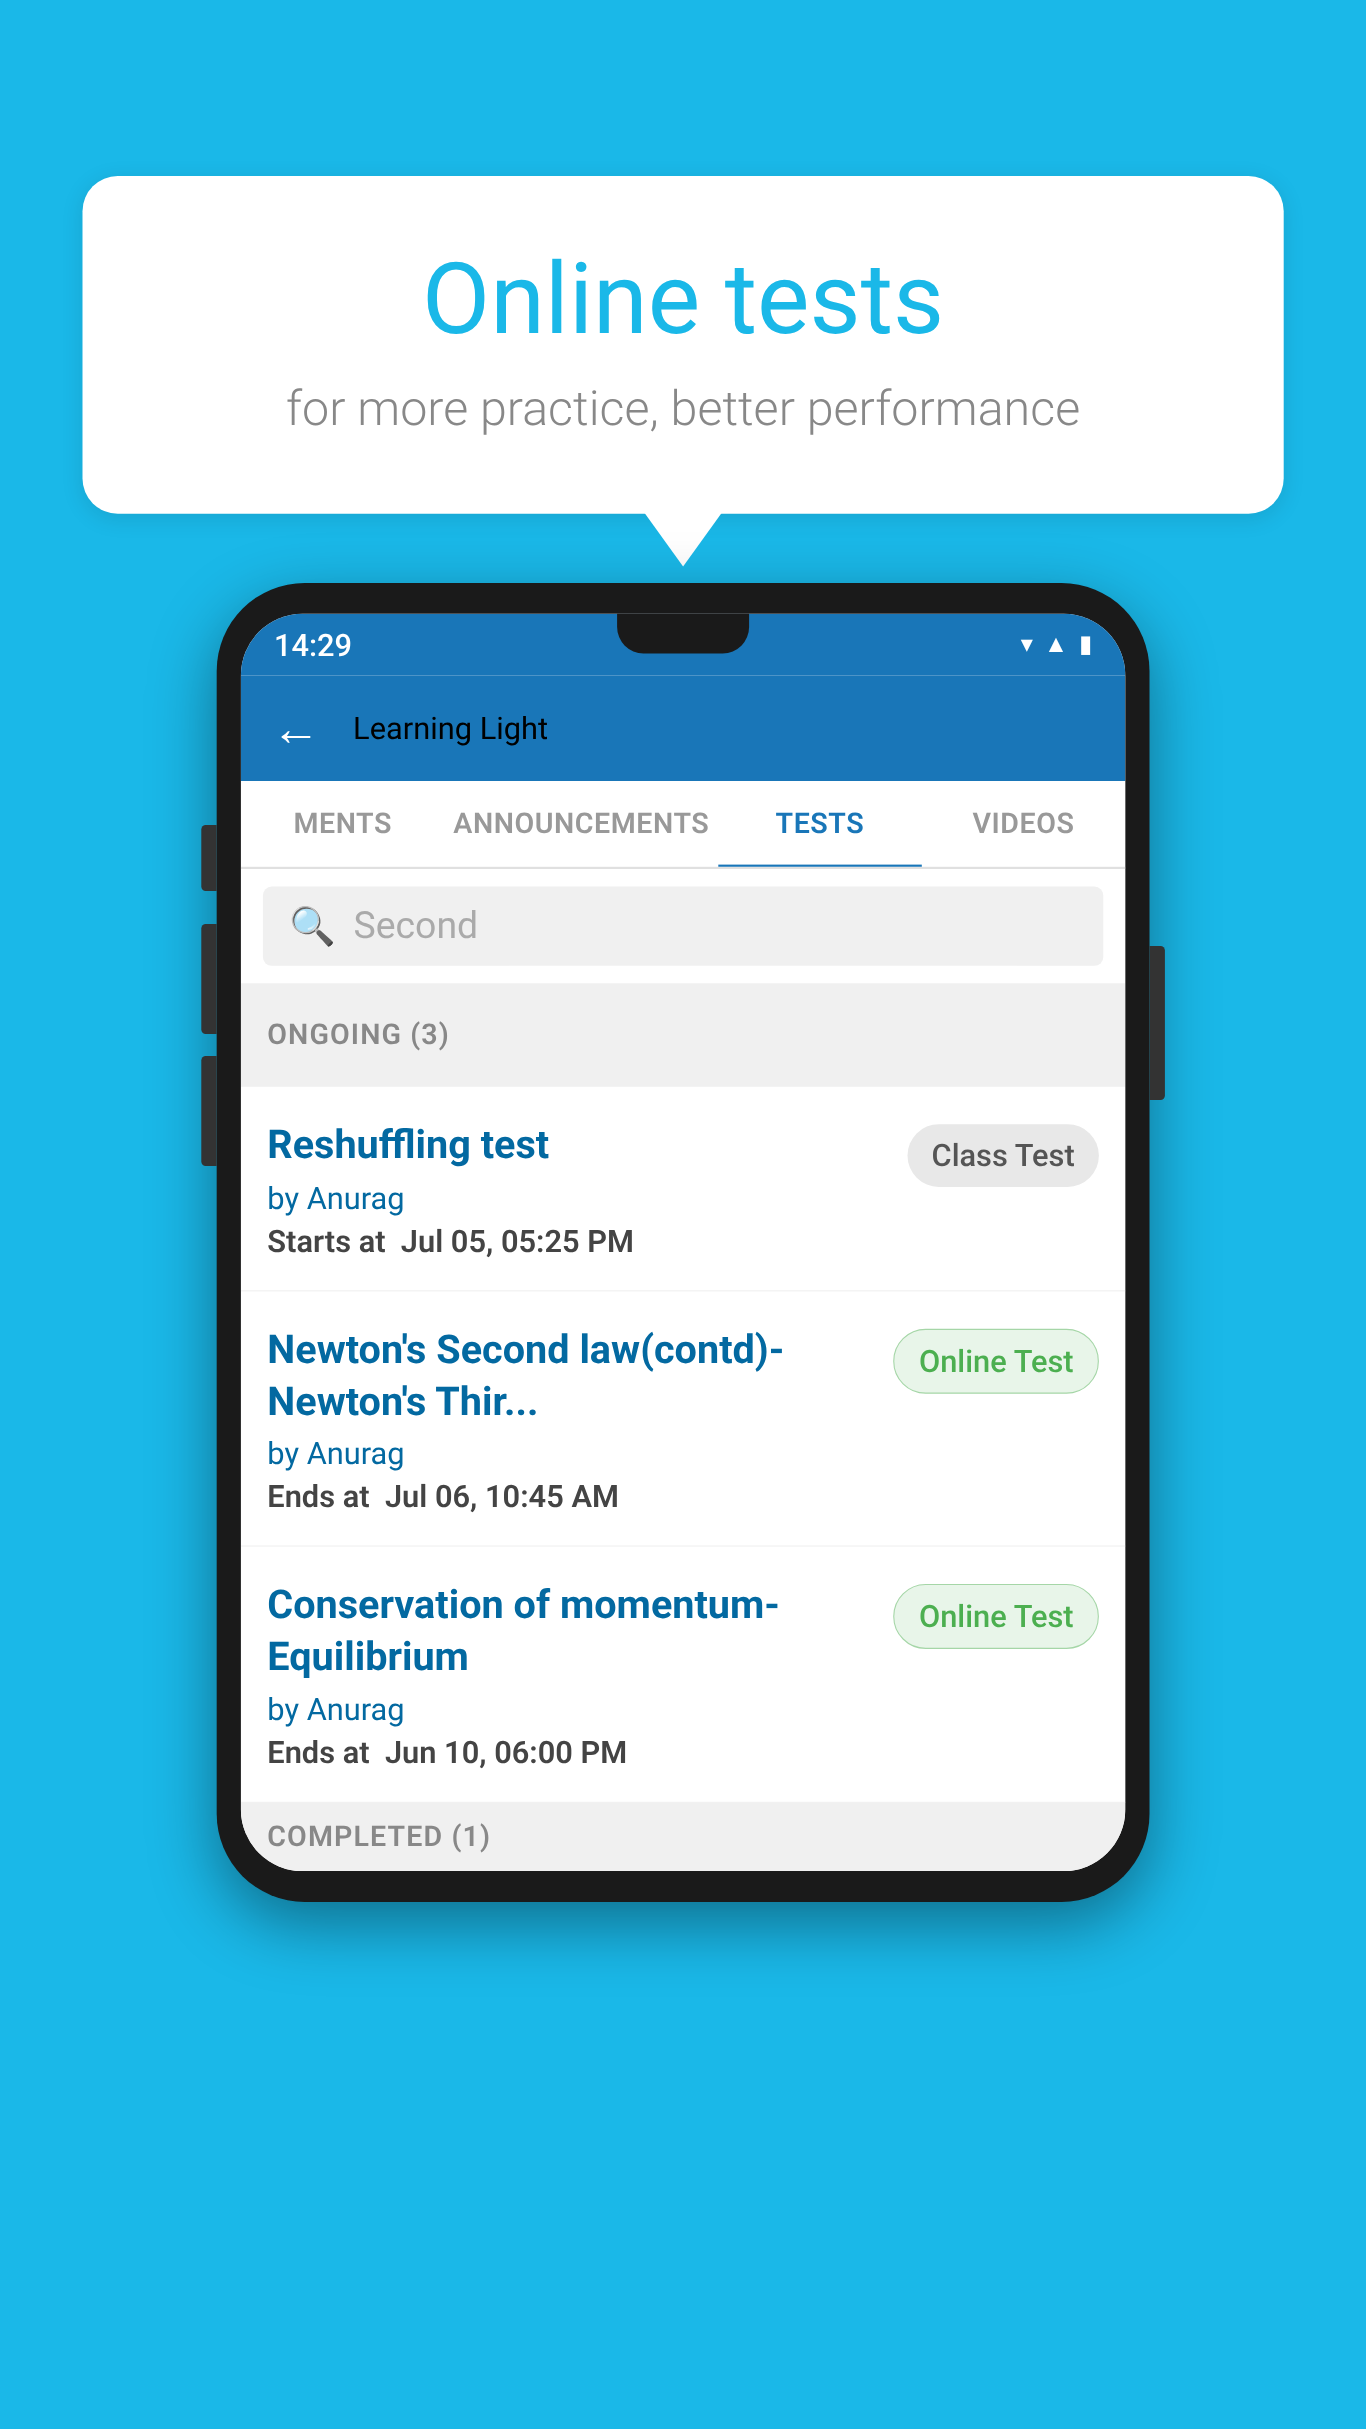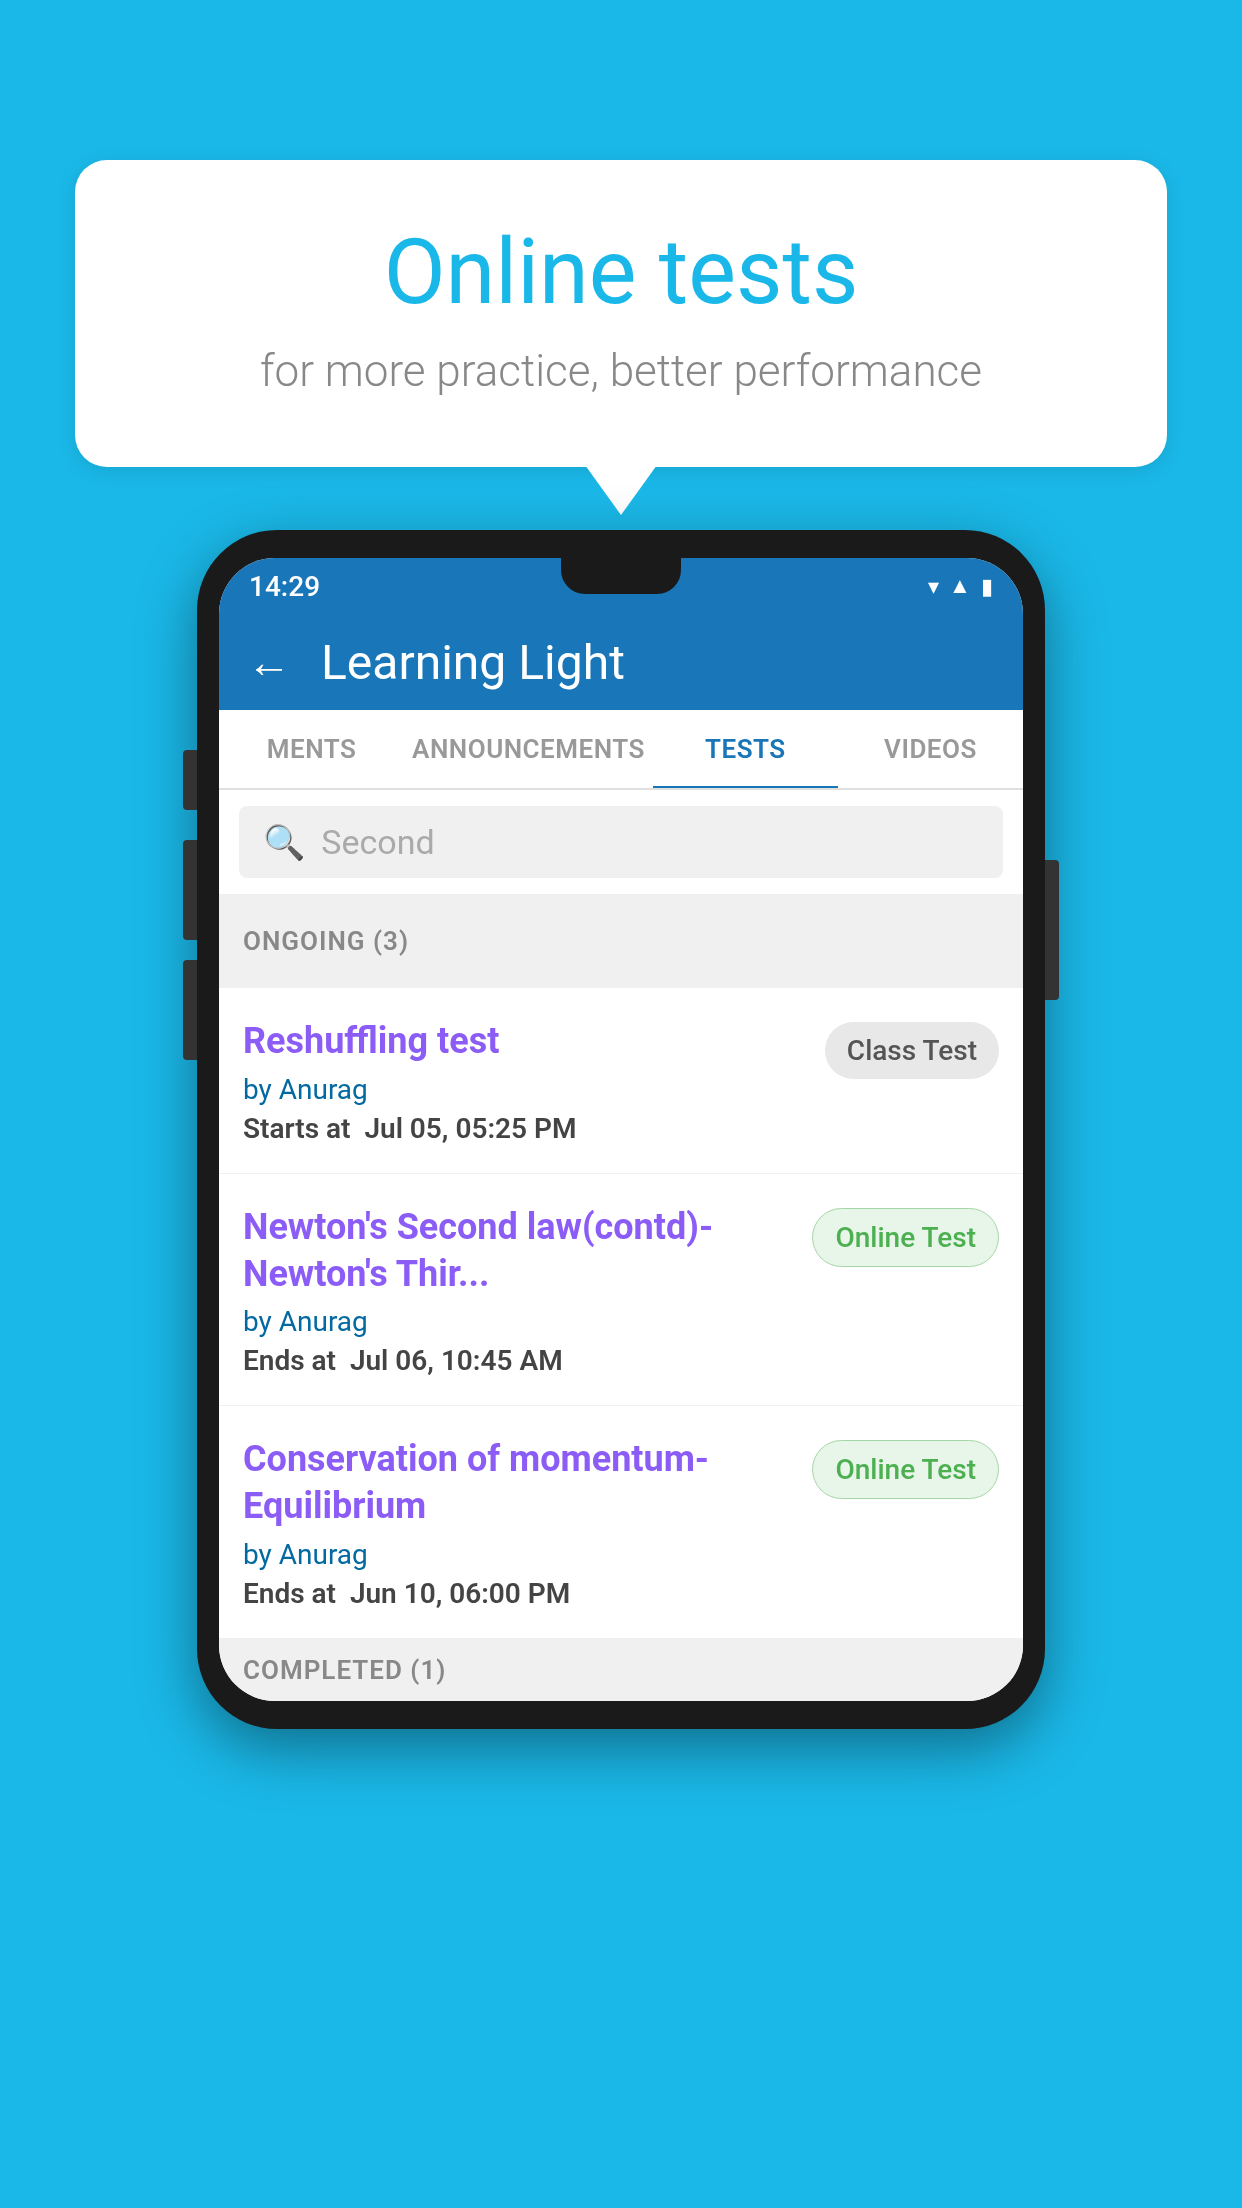--- a/index.html
+++ b/index.html
@@ -164,22 +164,22 @@
       gap: 30px;
     }
 
     .back-arrow {
       color: white;
       font-size: 44px;
       line-height: 1;
     }
 
     .app-title {
-      color: #ffffff;
-      font-size: 48px;
+      color: #000000;
+      font-size: 28px;
       font-weight: 400;
     }
 
     
     .tabs-bar {
       background: white;
       display: flex;
       border-bottom: 2px solid #e0e0e0;
       overflow: hidden;
     }
@@ -262,21 +262,21 @@
       gap: 16px;
     }
 
     .test-info {
       flex: 1;
     }
 
     .test-name {
       font-size: 36px;
       font-weight: 700;
-      color: #8b5cf6;
+      color: #0369a1;
       margin-bottom: 8px;
       line-height: 1.3;
     }
 
     .test-by {
       font-size: 28px;
       color: #0369a1;
       margin-bottom: 6px;
     }
 

